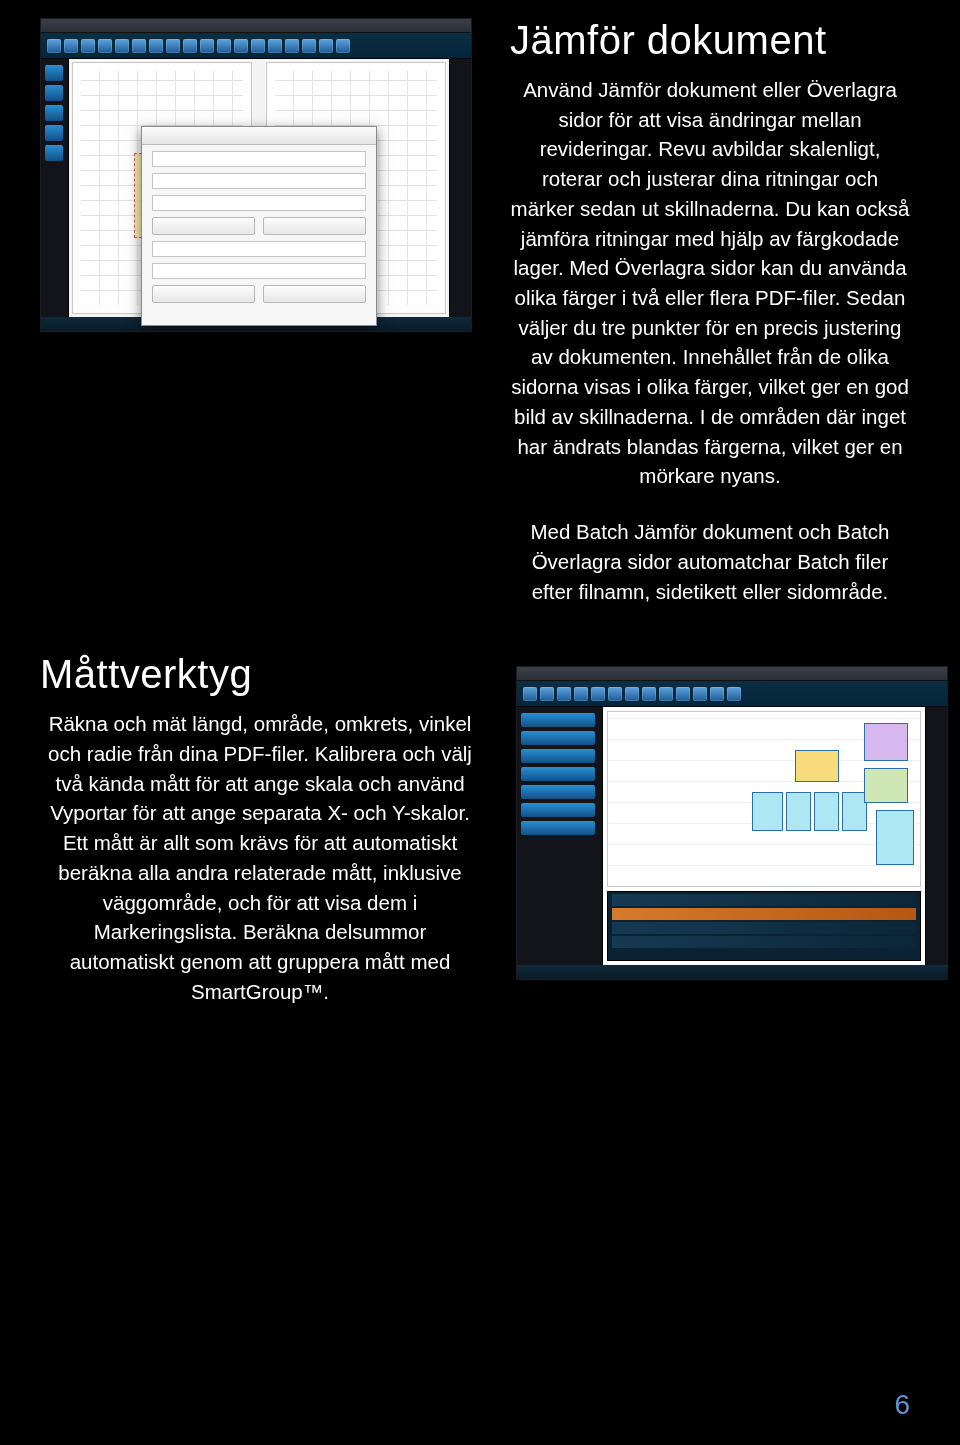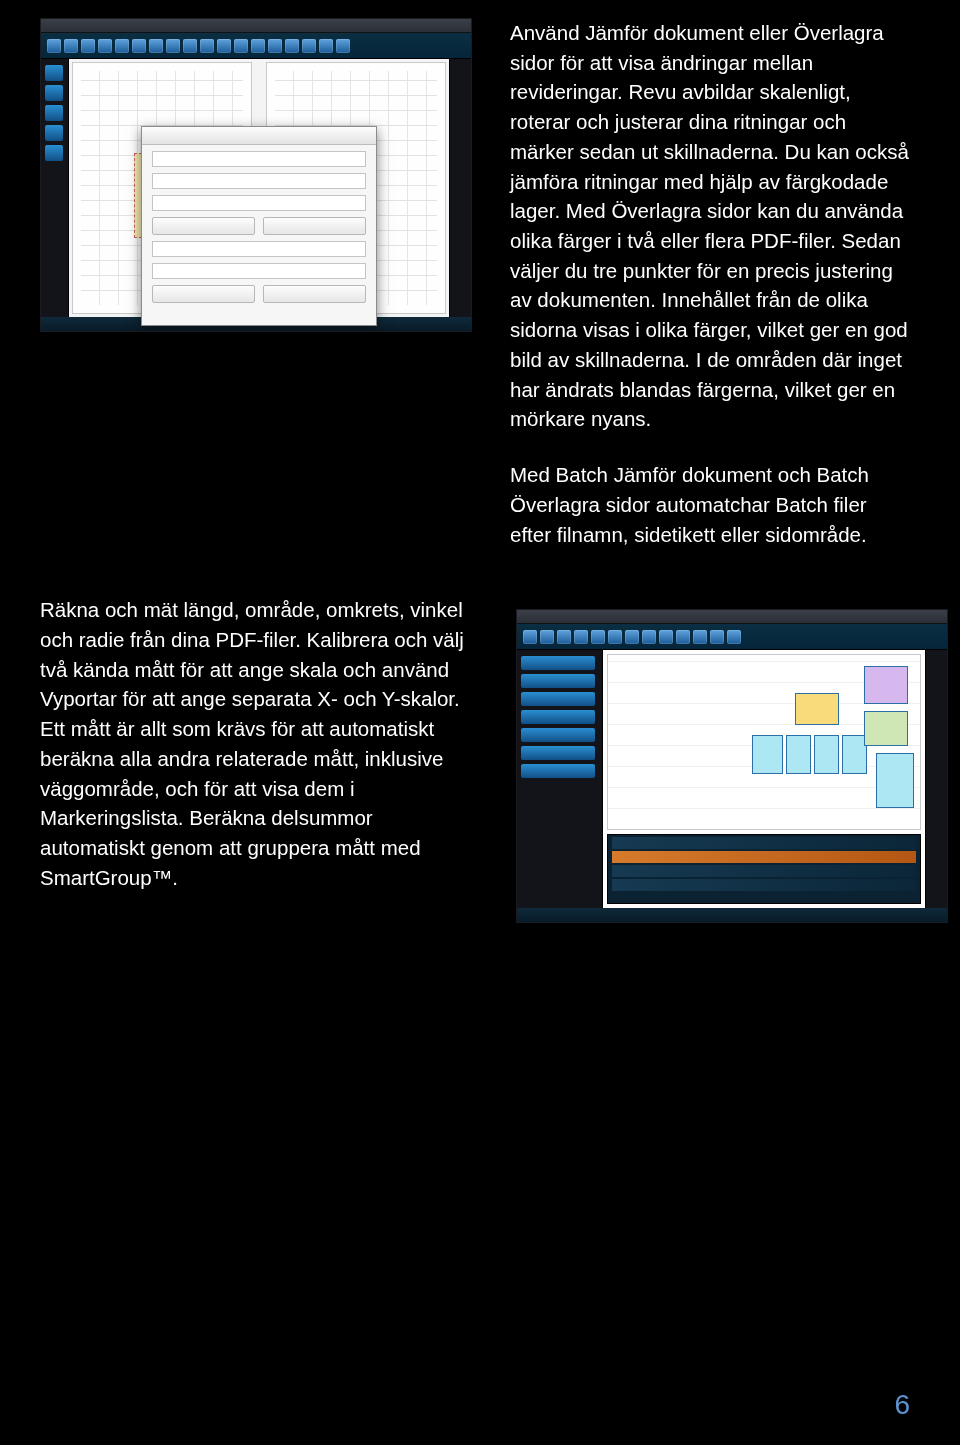--- a/index.html
+++ b/index.html
@@ -20,20 +20,21 @@
     font-size: 40px;
     font-weight: 300;
     letter-spacing: 0.5px;
     margin-bottom: 12px;
   }
   p {
     font-size: 20.5px;
     line-height: 1.45;
     font-weight: 300;
     margin-bottom: 26px;
+    text-align: center;
   }
   
   .screenshot {
     width: 432px;
     height: 314px;
     background: linear-gradient(180deg,#121318 0%, #1a1c22 100%);
     border: 1px solid #1a1c22;
     position: relative;
     overflow: hidden;
   }
@@ -153,27 +154,29 @@
                 <div class="btn"></div>
               </div>
           </div>
         </div>
         <div class="sc-sidepanel-r"></div>
       </div>
       <div class="sc-status"></div>
     </div>
   </div>
   <div class="col-text" style="flex:0 0 400px;">
+    <h1>Jämför dokument</h1>
     <p>Använd Jämför dokument eller Överlagra sidor för att visa ändringar mellan revideringar. Revu avbildar skalenligt, roterar och justerar dina ritningar och märker sedan ut skillnaderna. Du kan också jämföra ritningar med hjälp av färgkodade lager. Med Överlagra sidor kan du använda olika färger i två eller flera PDF-filer. Sedan väljer du tre punkter för en precis justering av dokumenten. Innehållet från de olika sidorna visas i olika färger, vilket ger en god bild av skillnaderna. I de områden där inget har ändrats blandas färgerna, vilket ger en mörkare nyans.</p>
     <p>Med Batch Jämför dokument och Batch Överlagra sidor automatchar Batch filer efter filnamn, sidetikett eller sidområde.</p>
   </div>
 </div>
 
 <div class="row" style="margin-top:20px;">
   <div class="col-text">
+    <h1>Måttverktyg</h1>
     <p>Räkna och mät längd, område, omkrets, vinkel och radie från dina PDF-filer. Kalibrera och välj två kända mått för att ange skala och använd Vyportar för att ange separata X- och Y-skalor. Ett mått är allt som krävs för att automatiskt beräkna alla andra relaterade mått, inklusive väggområde, och för att visa dem i Markeringslista. Beräkna delsummor automatiskt genom att gruppera mått med SmartGroup™.</p>
   </div>
   <div class="col-image">
     <div class="screenshot sc2" style="margin-top:14px;">
       <div class="sc-menubar"></div>
       <div class="sc-toolbar">
         <div class="sc-icon"></div>
         <div class="sc-icon"></div>
         <div class="sc-icon"></div>
         <div class="sc-icon"></div>

